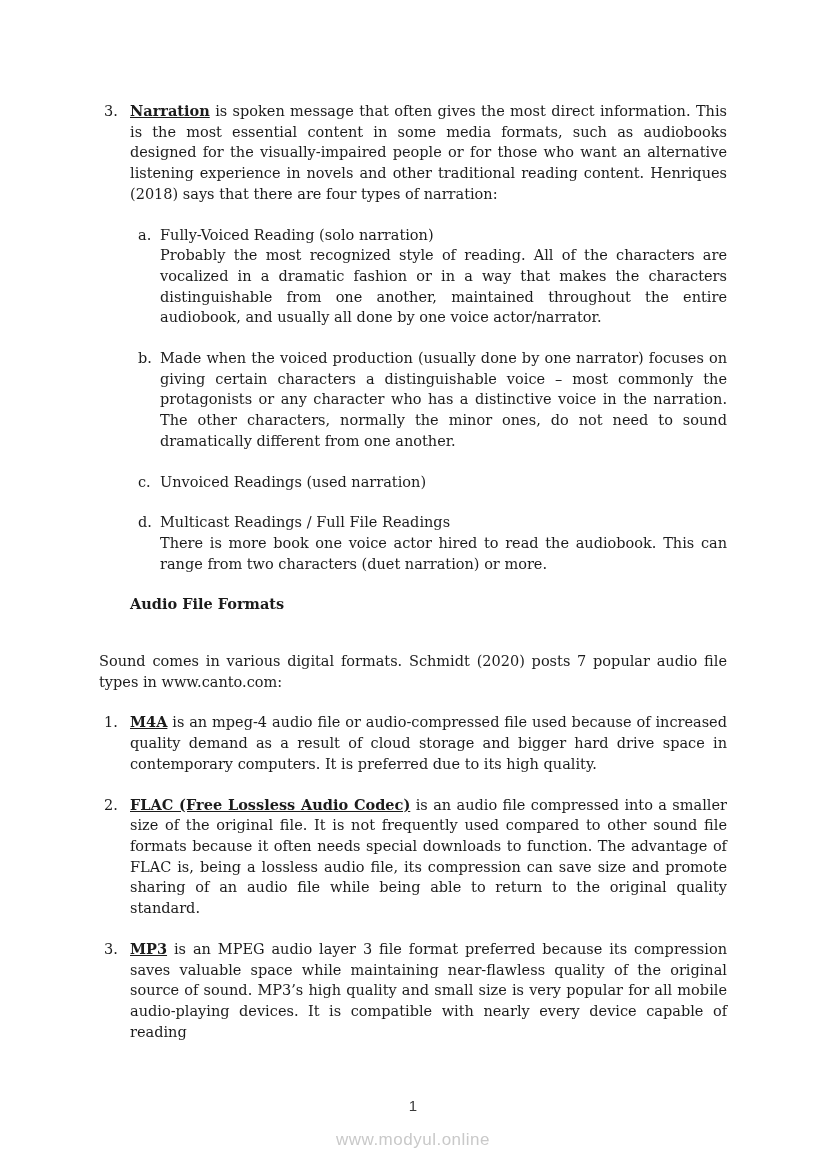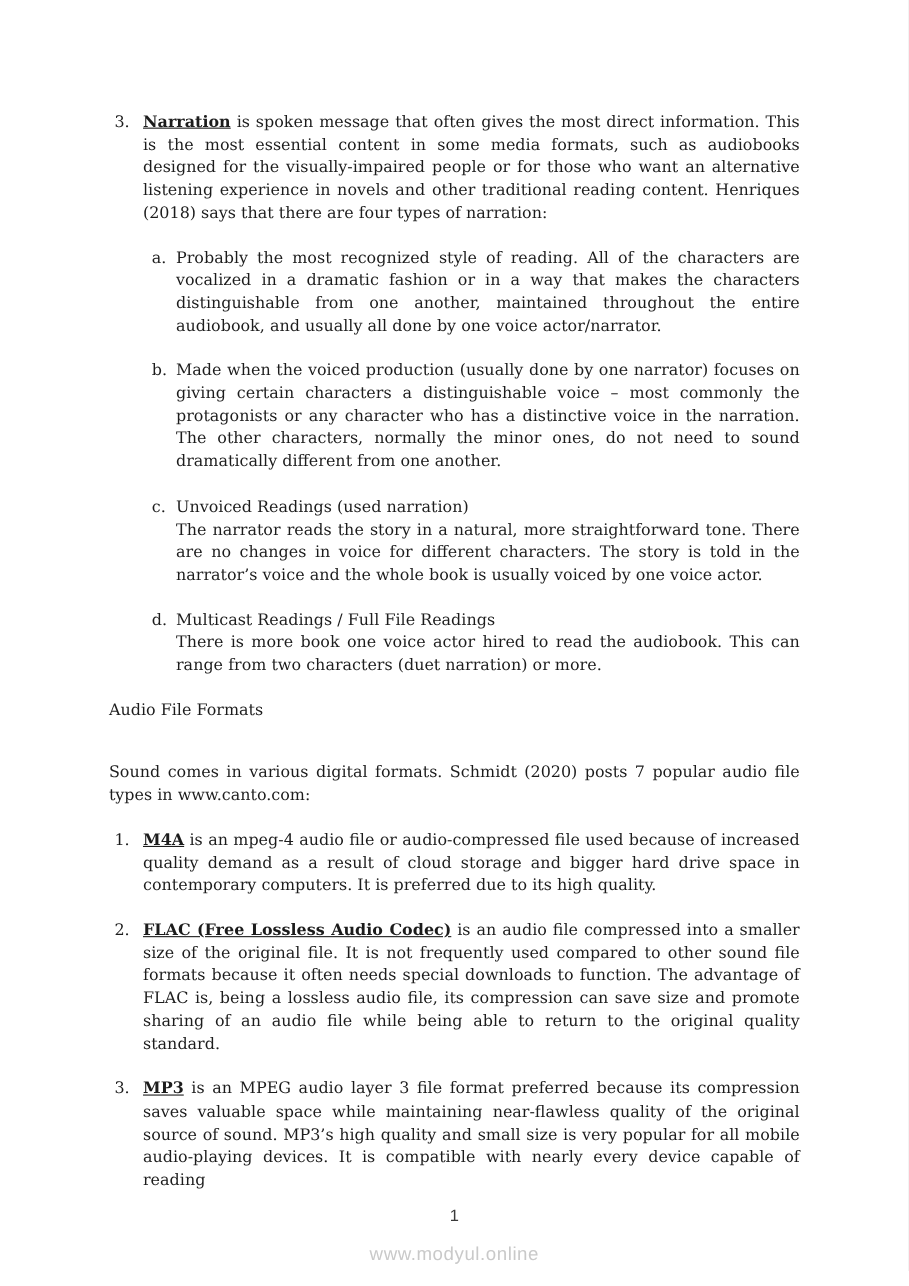--- a/index.html
+++ b/index.html
@@ -28,22 +28,23 @@
   .num-item > .ibody { flex: 1; min-width: 0; }
   .sublist { margin-top: 20px; padding-left: 8px; }
   .sub-item { display: flex; }
   .sub-item + .sub-item { margin-top: 20px; }
   .sub-item > .marker { flex: none; width: 22px; }
   .sub-item > .ibody { flex: 1; min-width: 0; }
   .sub-title { text-align: left; }
   .section-heading {
     margin-top: 20px;
     font-size: 14.5px;
-    font-weight: normal;
+    font-weight: bold;
     line-height: 20.7px;
+    margin-left: 31px;
   }
   .intro { margin-top: 36px; }
   .format-item { margin-top: 20px; }
   strong { font-weight: bold; text-decoration: underline; }
   .footer {
     position: absolute;
     top: 1096px;
     left: 0;
     width: 100%;
     text-align: center;
@@ -71,36 +72,36 @@
     <div class="num-item">
       <span class="marker">3.</span>
       <div class="ibody">
         <p class="just"><strong>Narration</strong><span> is spoken message that often gives the most direct information. This is the most essential content in some media formats, such as audiobooks designed for the visually-impaired people or for those who want an alternative listening experience in novels and other traditional reading content. Henriques (2018) says that there are four types of narration:</span></p>
 
         <div class="sublist">
 
           <div class="sub-item">
             <span class="marker">a.</span>
             <div class="ibody">
+              <div class="sub-title">Fully-Voiced Reading (solo narration)</div>
               <p class="just">Probably the most recognized style of reading. All of the characters are vocalized in a dramatic fashion or in a way that makes the characters distinguishable from one another, maintained throughout the entire audiobook, and usually all done by one voice actor/narrator.</p>
             </div>
           </div>
 
           <div class="sub-item">
             <span class="marker">b.</span>
             <div class="ibody">
               <p class="just">Made when the voiced production (usually done by one narrator) focuses on giving certain characters a distinguishable voice – most commonly the protagonists or any character who has a distinctive voice in the narration. The other characters, normally the minor ones, do not need to sound dramatically different from one another.</p>
             </div>
           </div>
 
           <div class="sub-item">
             <span class="marker">c.</span>
             <div class="ibody">
               <div class="sub-title">Unvoiced Readings (used narration)</div>
-              <p class="just">The narrator reads the story in a natural, more straightforward tone. There are no changes in voice for different characters. The story is told in the narrator’s voice and the whole book is usually voiced by one voice actor.</p>
             </div>
           </div>
 
           <div class="sub-item">
             <span class="marker">d.</span>
             <div class="ibody">
               <div class="sub-title">Multicast Readings / Full File Readings</div>
               <p class="just">There is more book one voice actor hired to read the audiobook. This can range from two characters (duet narration) or more.</p>
             </div>
           </div>

